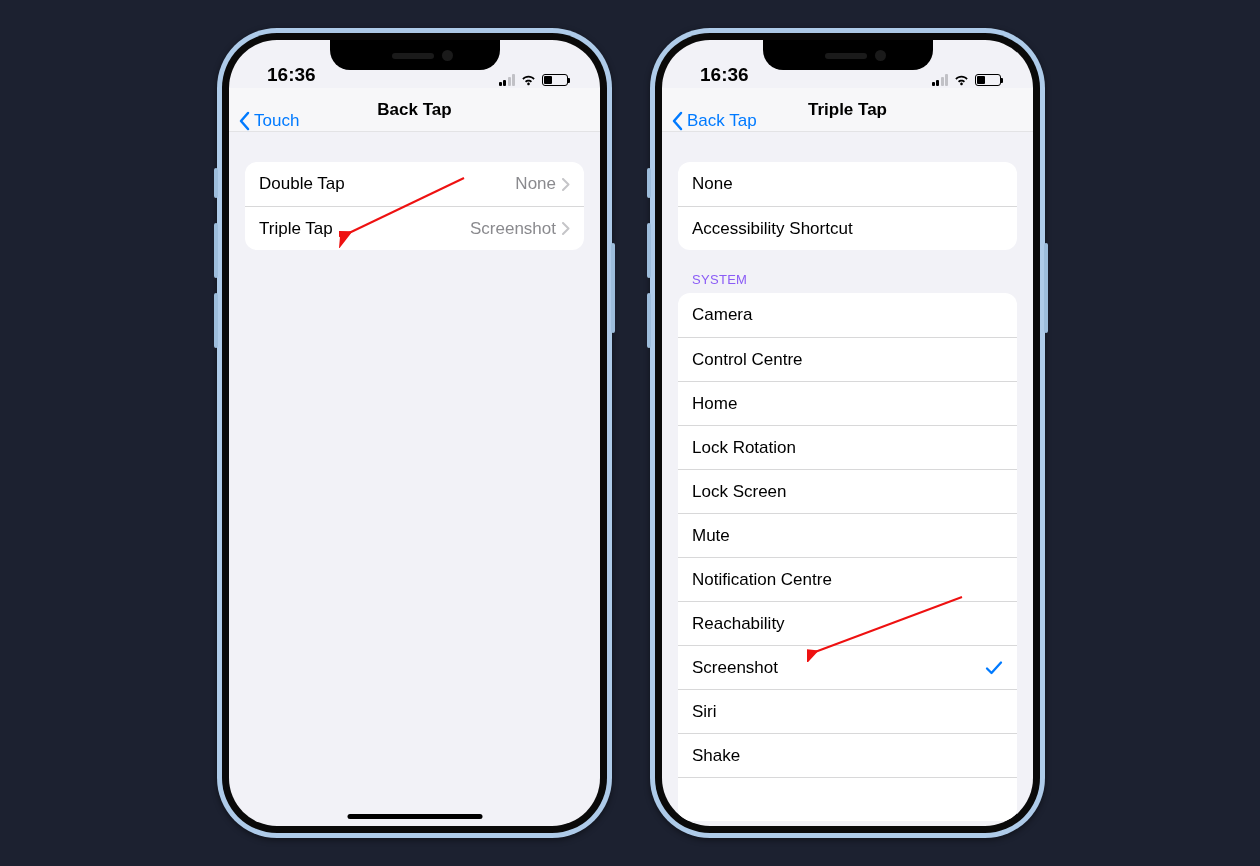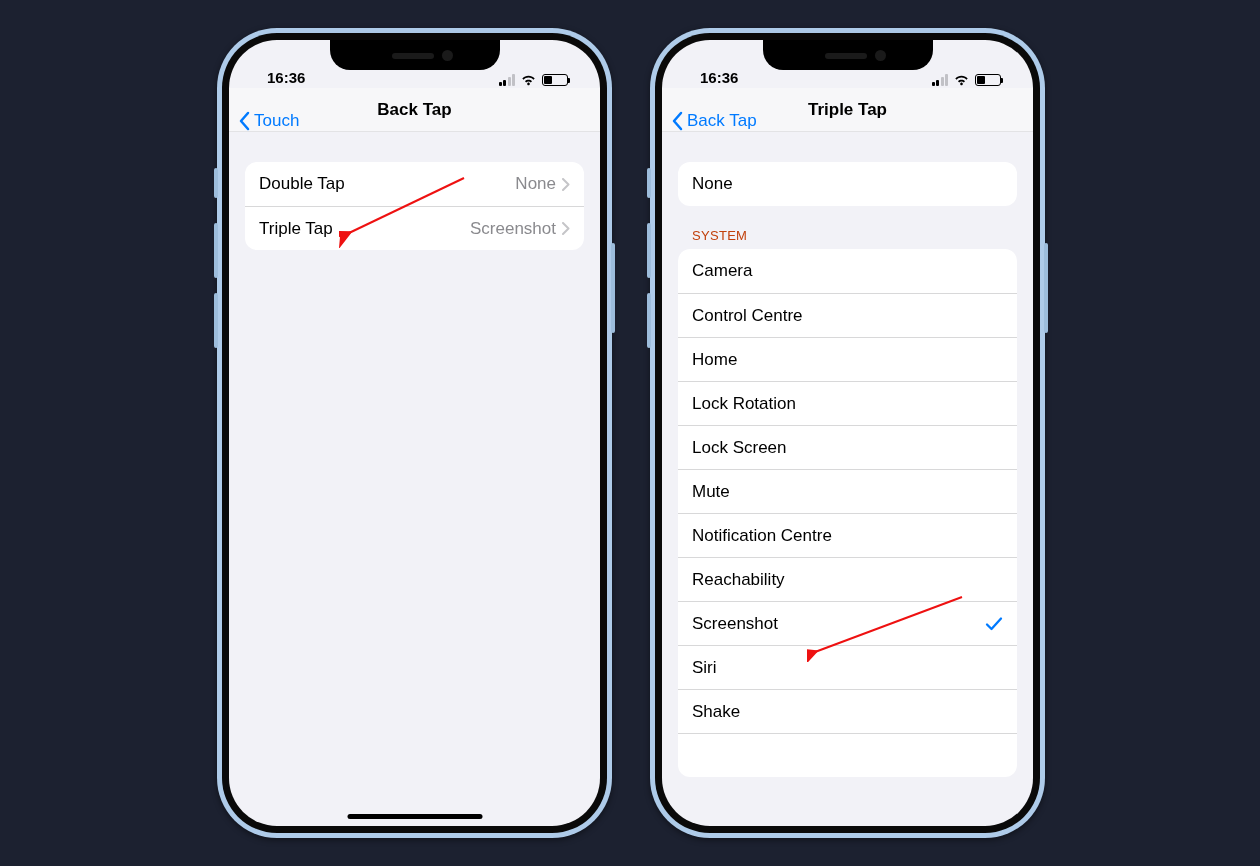--- a/index.html
+++ b/index.html
@@ -84,21 +84,21 @@
   .status-bar {
     position: relative;
     height: 48px;
     display:flex;
     align-items:flex-end;
     justify-content:space-between;
     padding: 0 28px 2px 28px;
     z-index:40;
   }
   .status-time {
-    font-size: 15px;
+    font-size: 19px;
     font-weight: 600;
     color: #000;
     padding-left:10px;
   }
   .status-right {
     display:flex;
     align-items:center;
     gap:5px;
     padding-right:4px;
   }
@@ -191,21 +191,21 @@
   }
   .row .chev svg{ width:8px; height:13px; display:block;}
   .row .check {
     margin-left:auto;
     color:#007aff;
   }
   .row .check svg{ width:18px; height:16px; display:block; }
   .section-header{
     margin:22px 30px 6px 30px;
     font-size:13px;
-    color:#c2410c;
+    color:#8b5cf6;
     text-transform:uppercase;
     letter-spacing:.3px;
   }
 
   
   .home-indicator{
     position:absolute;
     bottom:7px;
     left:50%;
     transform:translateX(-50%);
@@ -340,20 +340,23 @@
             <span>Back Tap</span>
           </div>
           <div class="nav-title">Triple Tap</div>
         </div>
 
         <div class="content">
           <div class="group first">
             <div class="row">
               <span>None</span>
             </div>
+            <div class="row">
+              <span>Accessibility Shortcut</span>
+            </div>
           </div>
 
           <div class="section-header">System</div>
 
           <div class="group" style="margin-top:0;">
             <div class="row">
                 <span>Camera</span>
               </div>
             <div class="row">
                 <span>Control Centre</span>

